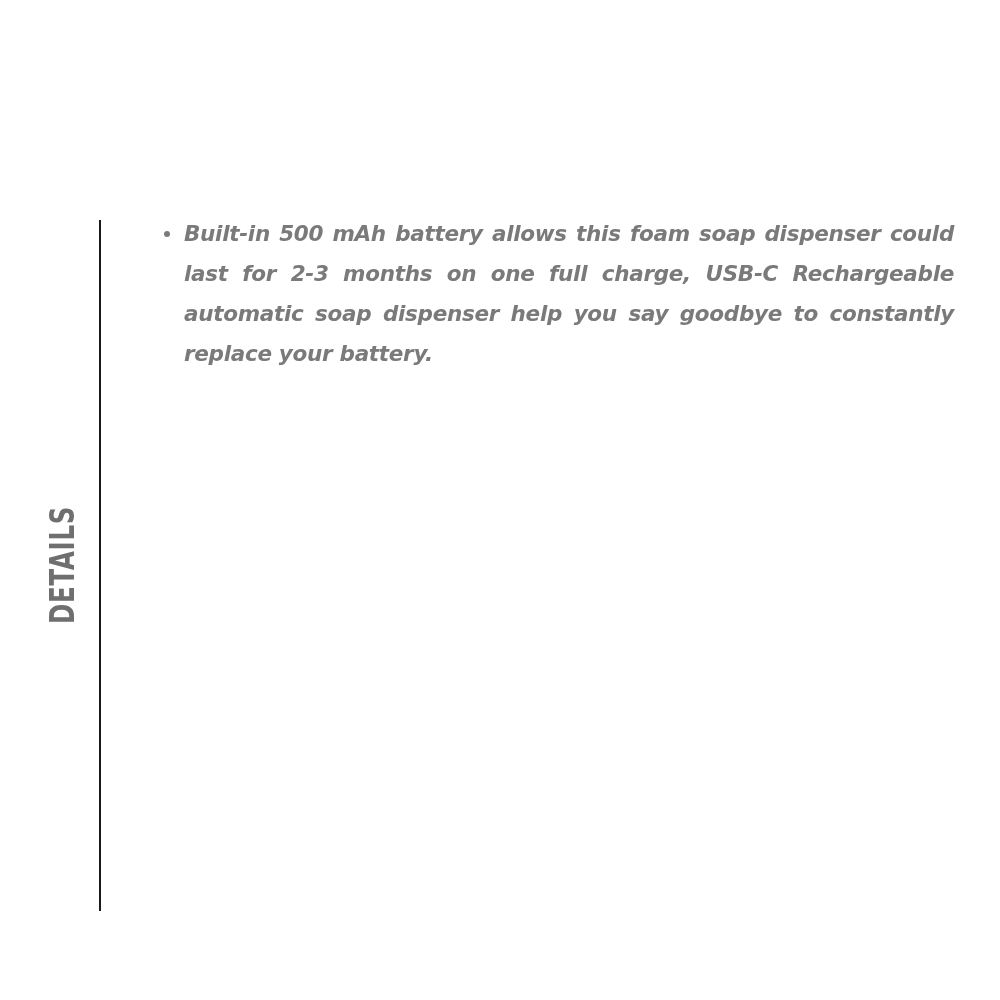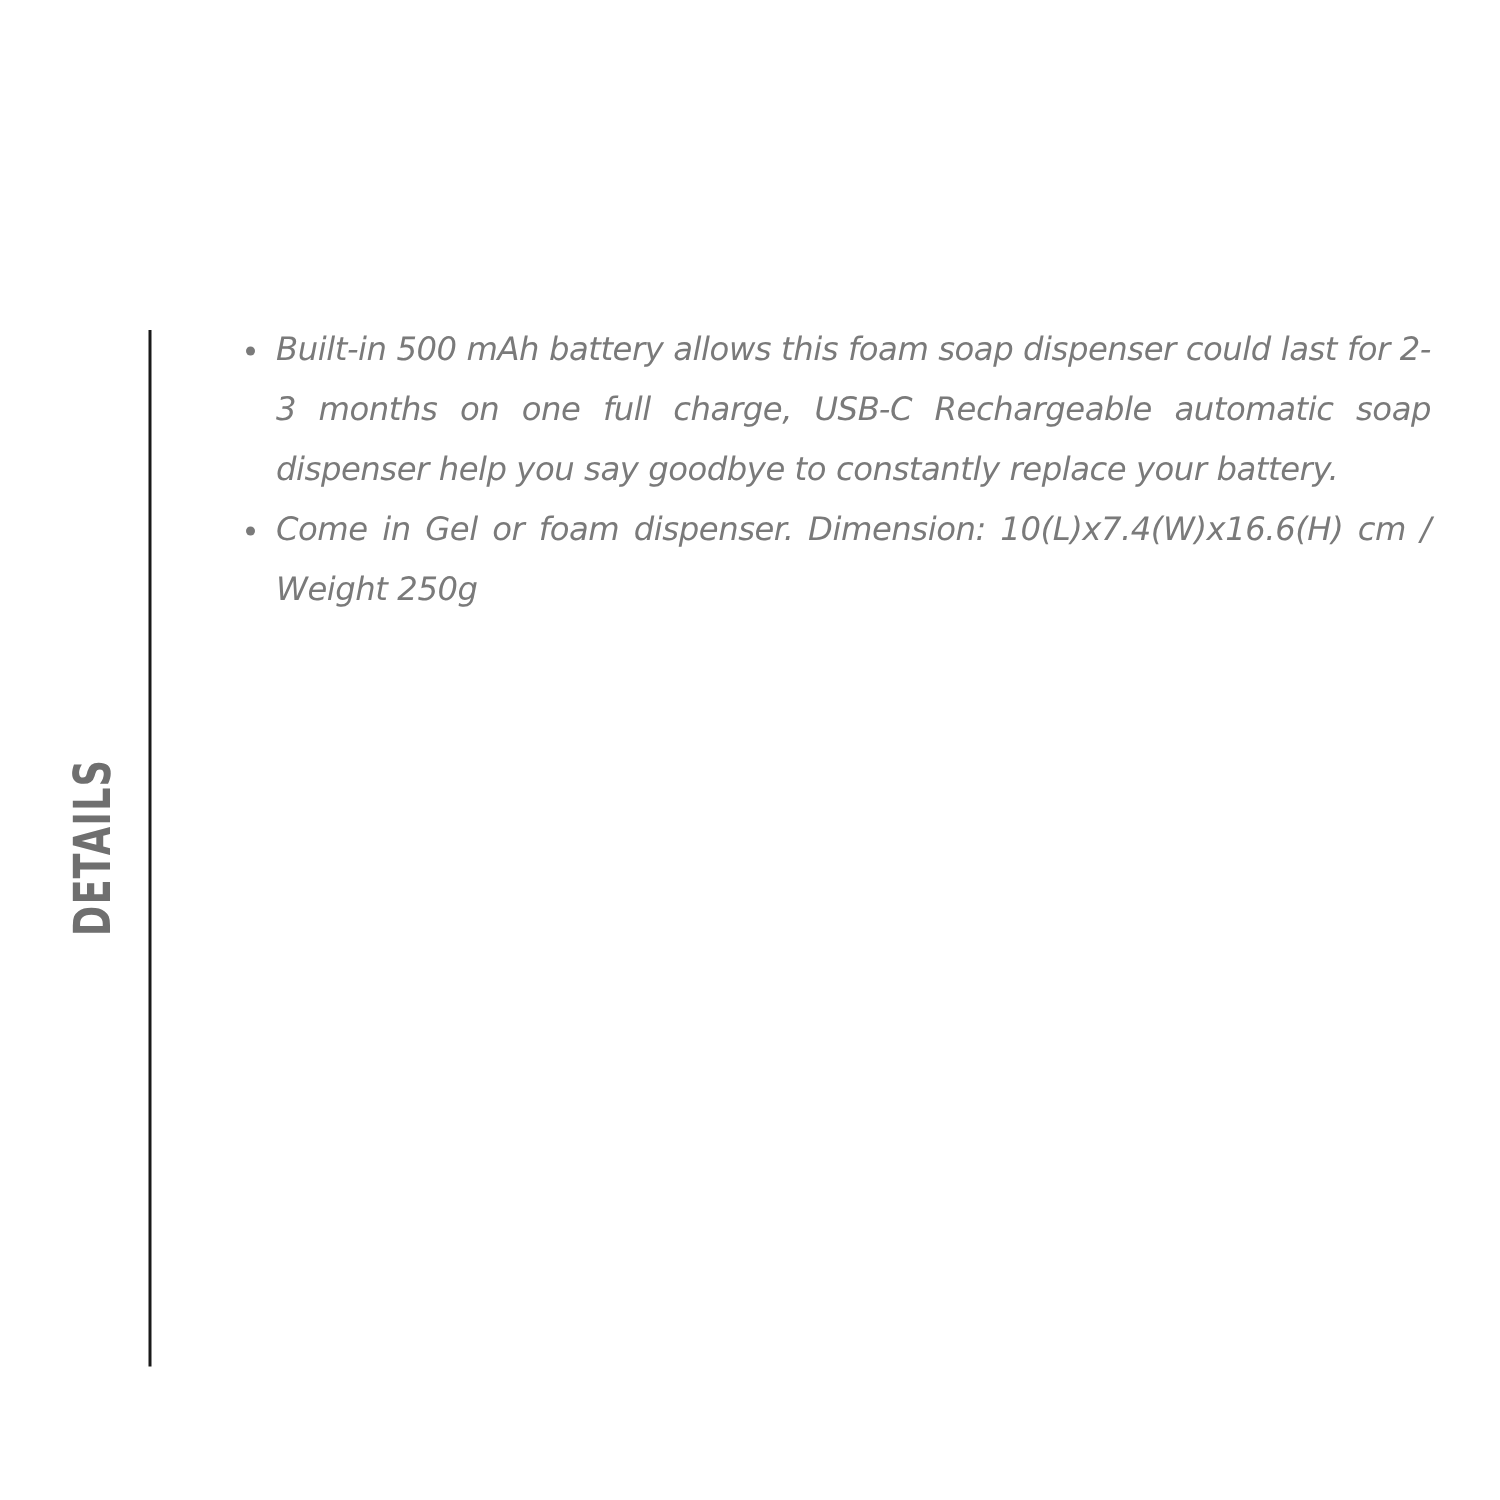--- a/index.html
+++ b/index.html
@@ -52,20 +52,21 @@
       width: 770px;
       margin: 0;
       padding: 0;
       list-style: none;
       font-family: "DejaVu Sans", sans-serif;
       font-style: italic;
       font-size: 21.5px;
       line-height: 40px;
       color: #7a7a7a;
       text-align: justify;
+      font-weight: bold;
     }
     .details-list li {
       position: relative;
       margin: 0;
       padding: 0;
       letter-spacing: -0.3px;
     }
     .details-list li::before {
       content: "";
       position: absolute;
@@ -80,15 +81,14 @@
 </head>
 <body>
 
 <div class="section">
   <div class="side-label">
     <span>DETAILS</span>
   </div>
   <div class="divider"></div>
   <ul class="details-list">
     <li>Built-in 500 mAh battery allows this foam soap dispenser could last for 2-3 months on one full charge, USB-C Rechargeable automatic soap dispenser help you say goodbye to constantly replace your battery.</li>
-    <li>Come in Gel or foam dispenser. Dimension: 10(L)x7.4(W)x16.6(H) cm / Weight 250g</li>
   </ul>
 </div>
 
 </body></html>

